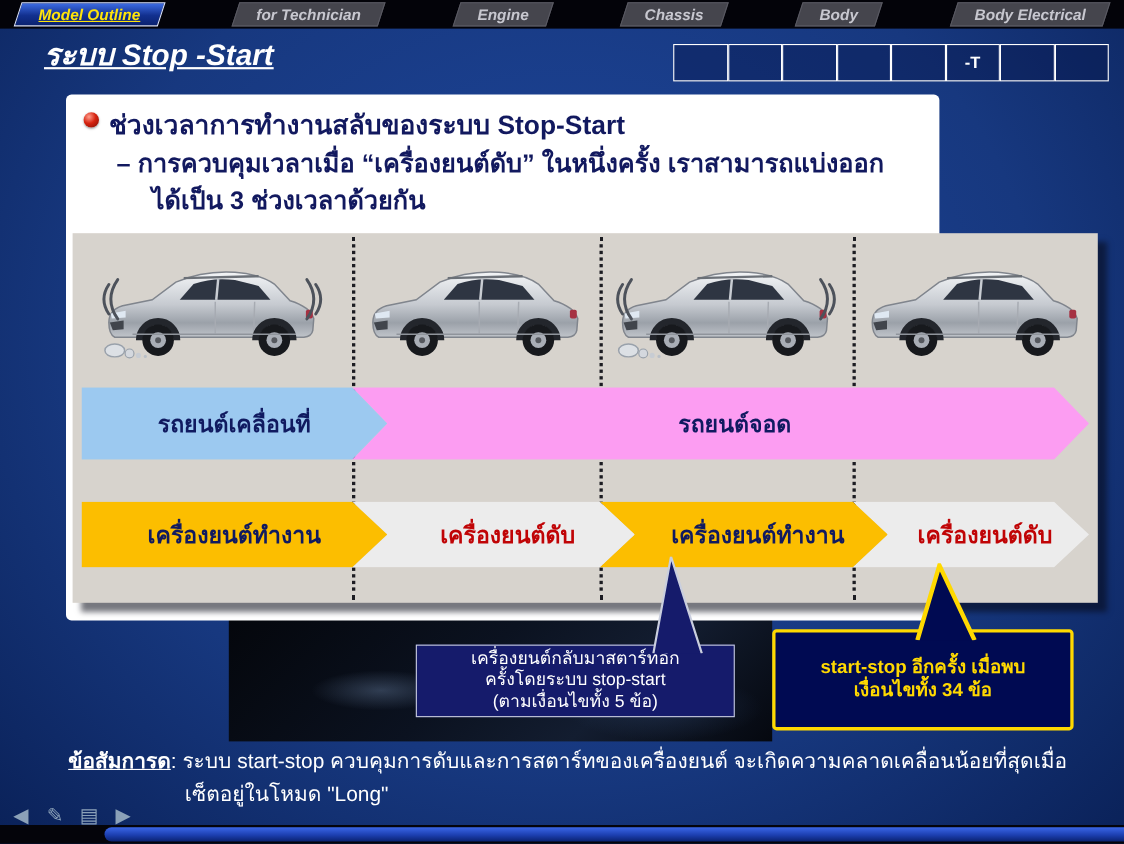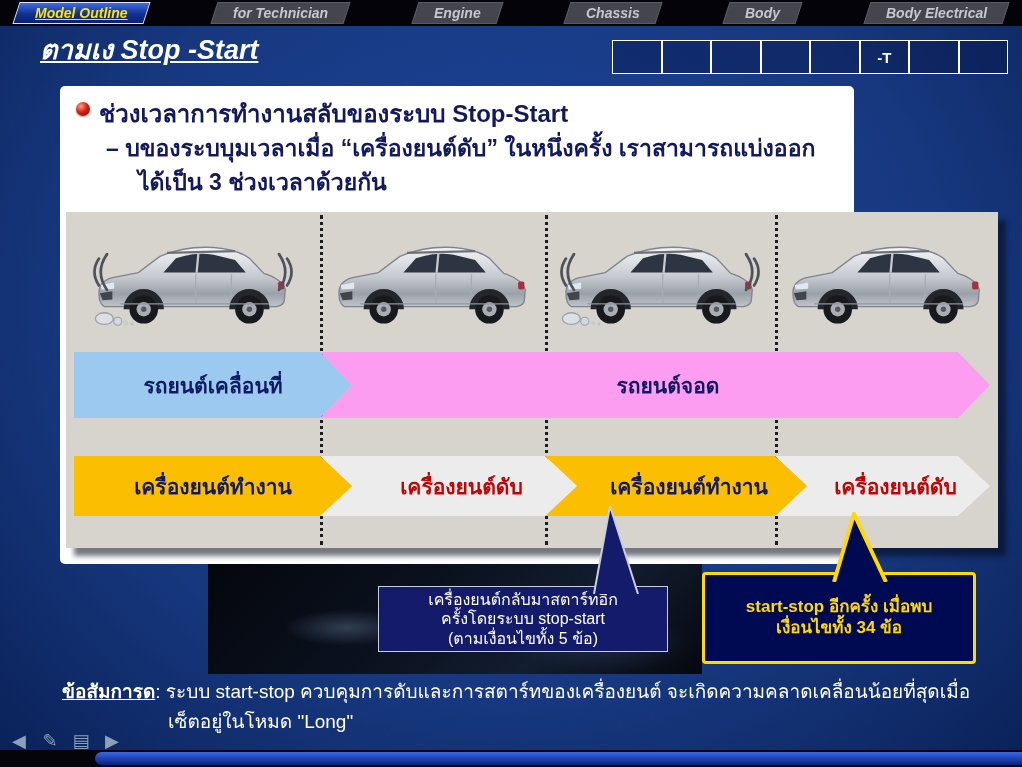--- a/index.html
+++ b/index.html
@@ -161,40 +161,40 @@
         <span>Chassis</span>
       </div>
     <div class="tab">
         <span>Body</span>
       </div>
     <div class="tab">
         <span>Body Electrical</span>
       </div>
   </header>
 
-  <h1 class="page-title">ตามเง Stop -Start</h1>
+  <h1 class="page-title">ระบบ Stop -Start</h1>
   <div class="index-grid">
     <div class="cell"></div>
     <div class="cell"></div>
     <div class="cell"></div>
     <div class="cell"></div>
     <div class="cell"></div>
     <div class="cell">-T</div>
     <div class="cell"></div>
     <div class="cell"></div>
   </div>
 
   <div class="photo"></div>
 
   <section class="panel">
     <div class="heading-row">
       <span class="bullet"></span>
       <h2 class="heading">ช่วงเวลาการทำงานสลับของระบบ Stop-Start</h2>
     </div>
-    <p class="sub l1">– บของระบบุมเวลาเมื่อ “เครื่องยนต์ดับ” ในหนึ่งครั้ง เราสามารถแบ่งออก</p>
+    <p class="sub l1">– การควบคุมเวลาเมื่อ “เครื่องยนต์ดับ” ในหนึ่งครั้ง เราสามารถแบ่งออก</p>
     <p class="sub l2">ได้เป็น 3 ช่วงเวลาด้วยกัน</p>
 
     <div class="diagram">
       <div class="vline v1"></div>
       <div class="vline v2"></div>
       <div class="vline v3"></div>
 
       <div class="cars">
         <div class="car-slot" data-state="running">
           <svg class="car-art" viewBox="0 0 230 110">

